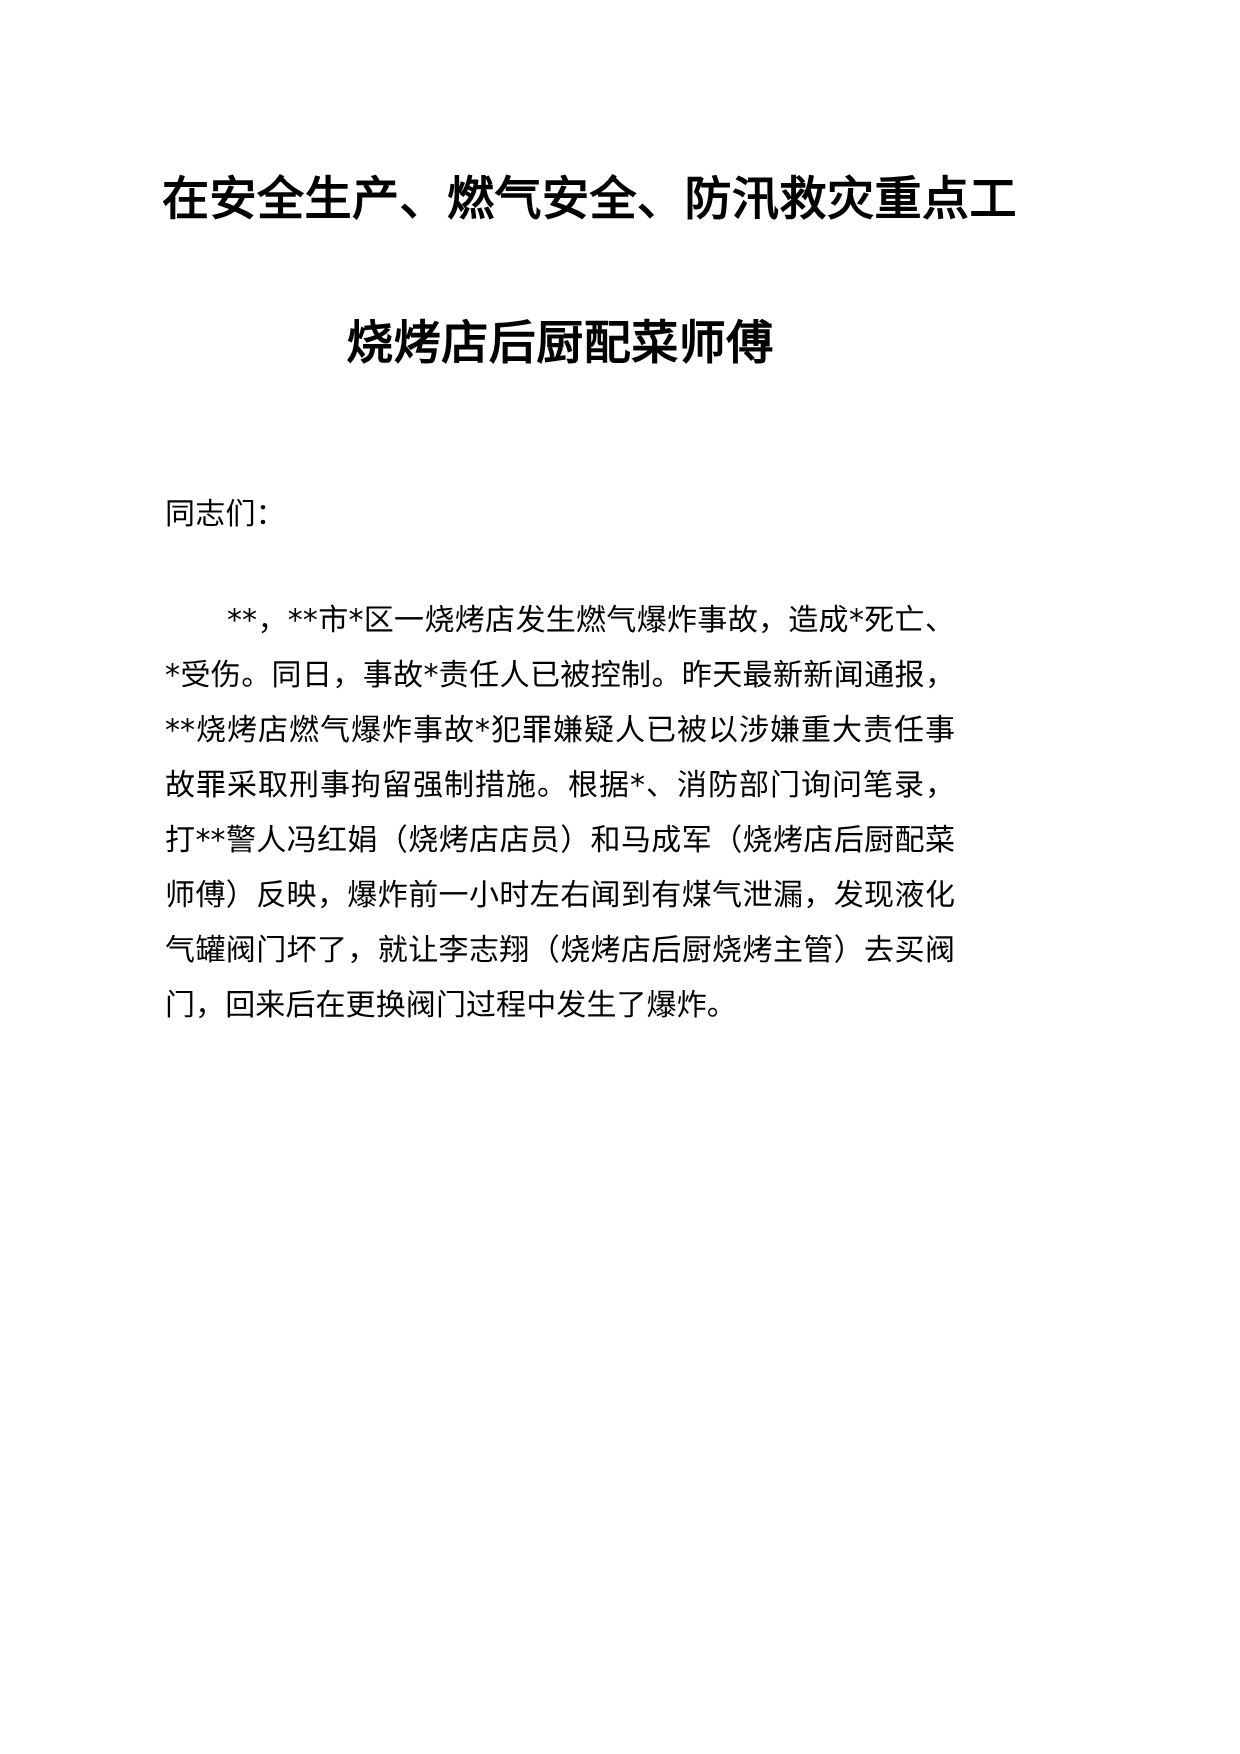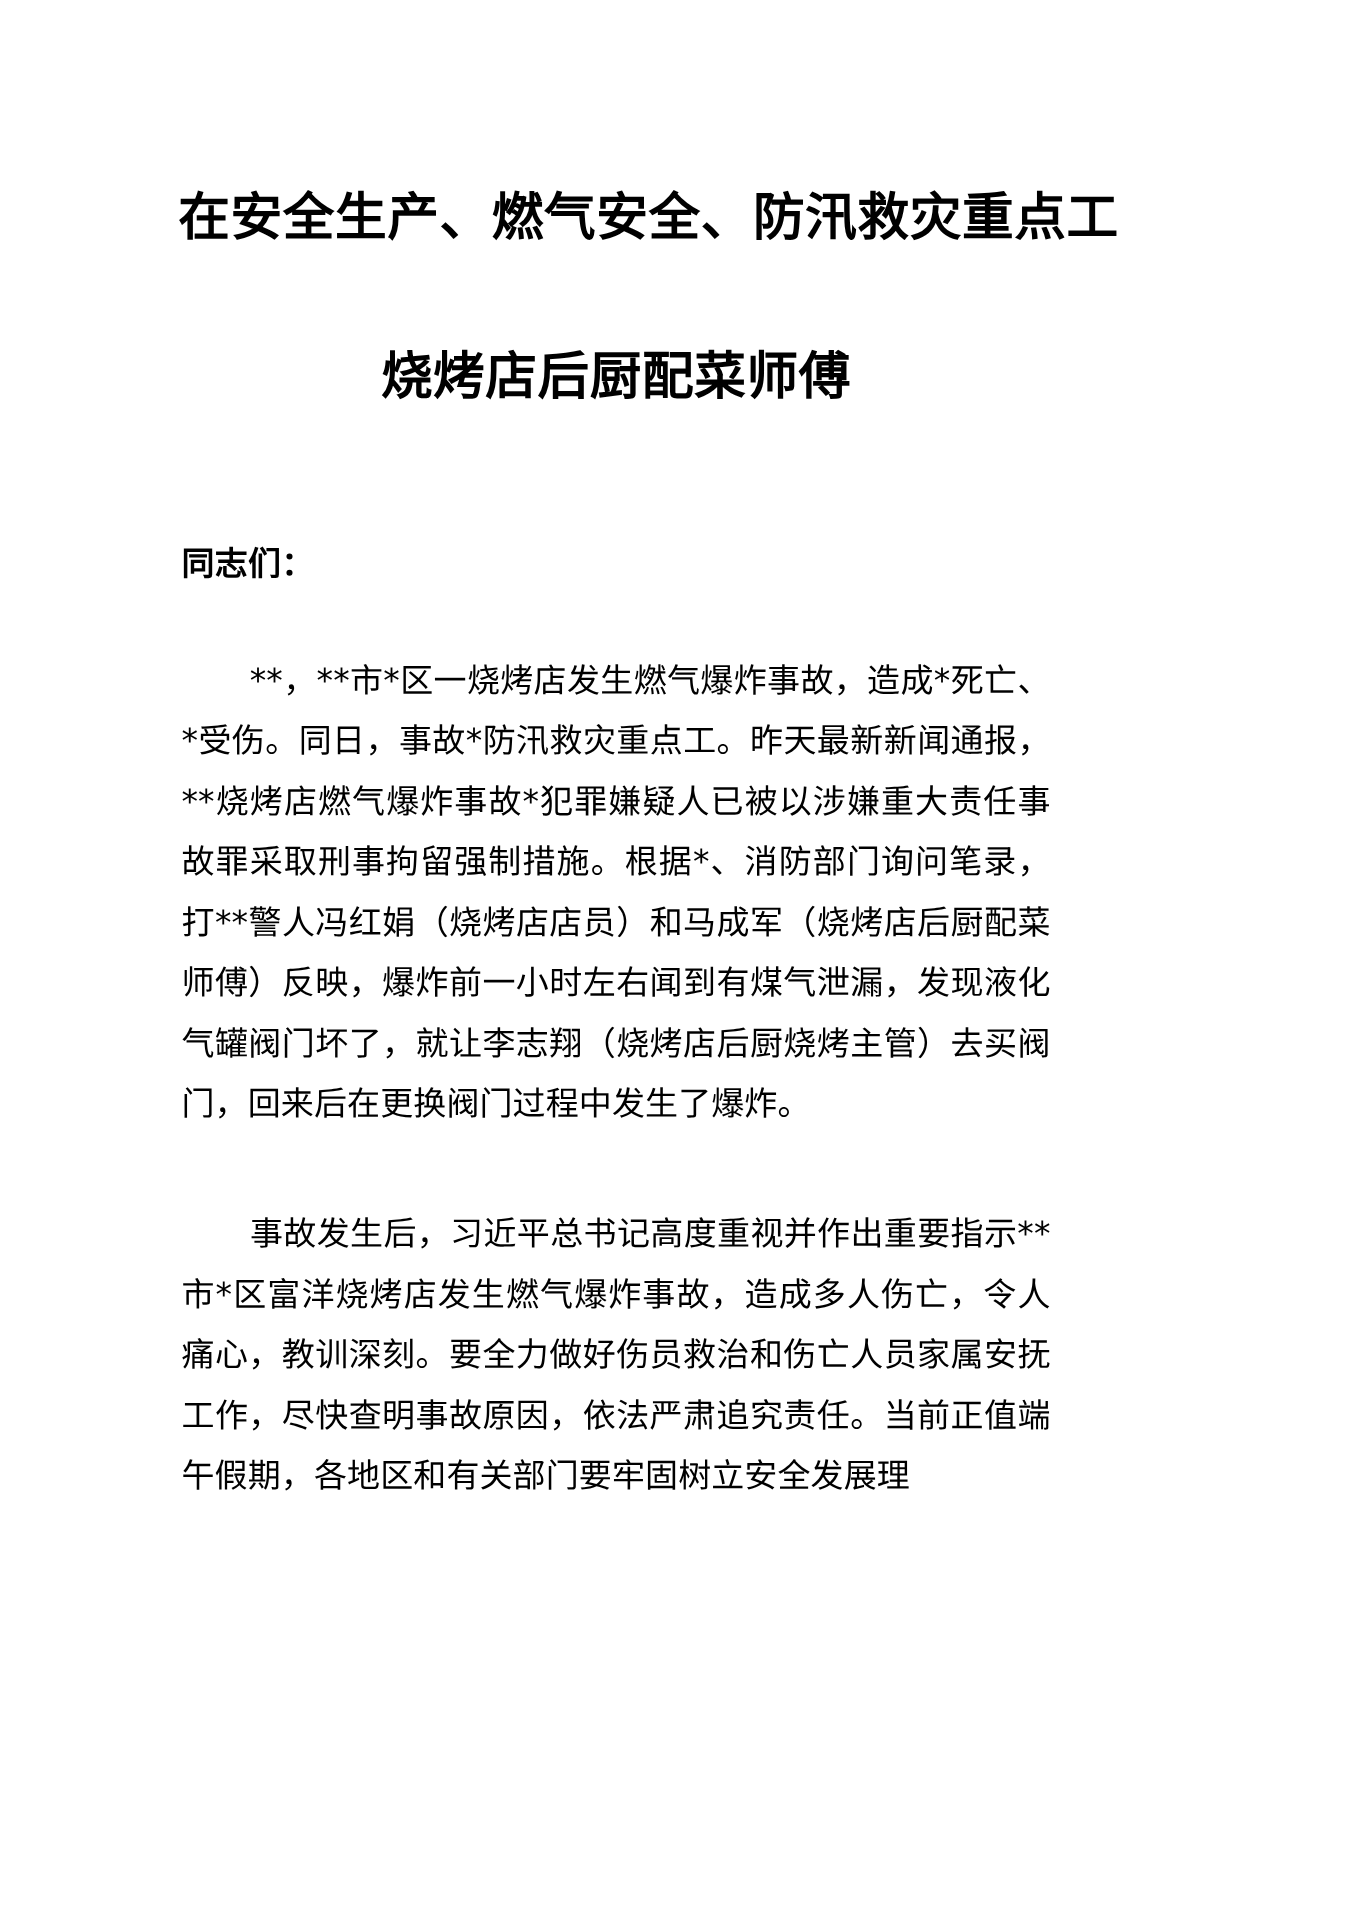--- a/index.html
+++ b/index.html
@@ -48,21 +48,21 @@
   .title-line.second {
     padding-top: 97px;
     text-align: center;
   }
   .salutation {
     margin: 0;
     padding-top: 133px;
     font-size: 30px;
     line-height: 1.0;
     letter-spacing: 0.2px;
-    font-weight: bold;
+    font-weight: normal;
   }
   .body-para {
     margin: 0;
     font-size: 30px;
     line-height: 55px;
     text-align: justify;
     text-justify: inter-ideograph;
     text-align-last: left;
     letter-spacing: 0.1px;
     font-weight: normal;
@@ -82,18 +82,17 @@
 <div class="page">
   <div class="content">
 
     <h1 class="doc-title">
       <span class="title-line first">在安全生产、燃气安全、防汛救灾重点工</span>
       <span class="title-line second">烧烤店后厨配菜师傅</span>
     </h1>
 
     <p class="salutation">同志们：</p>
 
-    <p class="body-para p1 indent">**，**市*区一烧烤店发生燃气爆炸事故，造成*死亡、*受伤。同日，事故*防汛救灾重点工。昨天最新新闻通报，**烧烤店燃气爆炸事故*犯罪嫌疑人已被以涉嫌重大责任事故罪采取刑事拘留强制措施。根据*、消防部门询问笔录，打**警人冯红娟（烧烤店店员）和马成军（烧烤店后厨配菜师傅）反映，爆炸前一小时左右闻到有煤气泄漏，发现液化气罐阀门坏了，就让李志翔（烧烤店后厨烧烤主管）去买阀门，回来后在更换阀门过程中发生了爆炸。</p>
+    <p class="body-para p1 indent">**，**市*区一烧烤店发生燃气爆炸事故，造成*死亡、*受伤。同日，事故*责任人已被控制。昨天最新新闻通报，**烧烤店燃气爆炸事故*犯罪嫌疑人已被以涉嫌重大责任事故罪采取刑事拘留强制措施。根据*、消防部门询问笔录，打**警人冯红娟（烧烤店店员）和马成军（烧烤店后厨配菜师傅）反映，爆炸前一小时左右闻到有煤气泄漏，发现液化气罐阀门坏了，就让李志翔（烧烤店后厨烧烤主管）去买阀门，回来后在更换阀门过程中发生了爆炸。</p>
 
-    <p class="body-para p2 indent">事故发生后，习近平总书记高度重视并作出重要指示**市*区富洋烧烤店发生燃气爆炸事故，造成多人伤亡，令人痛心，教训深刻。要全力做好伤员救治和伤亡人员家属安抚工作，尽快查明事故原因，依法严肃追究责任。当前正值端午假期，各地区和有关部门要牢固树立安全发展理</p>
 
   </div>
 </div>
 
 </body></html>

